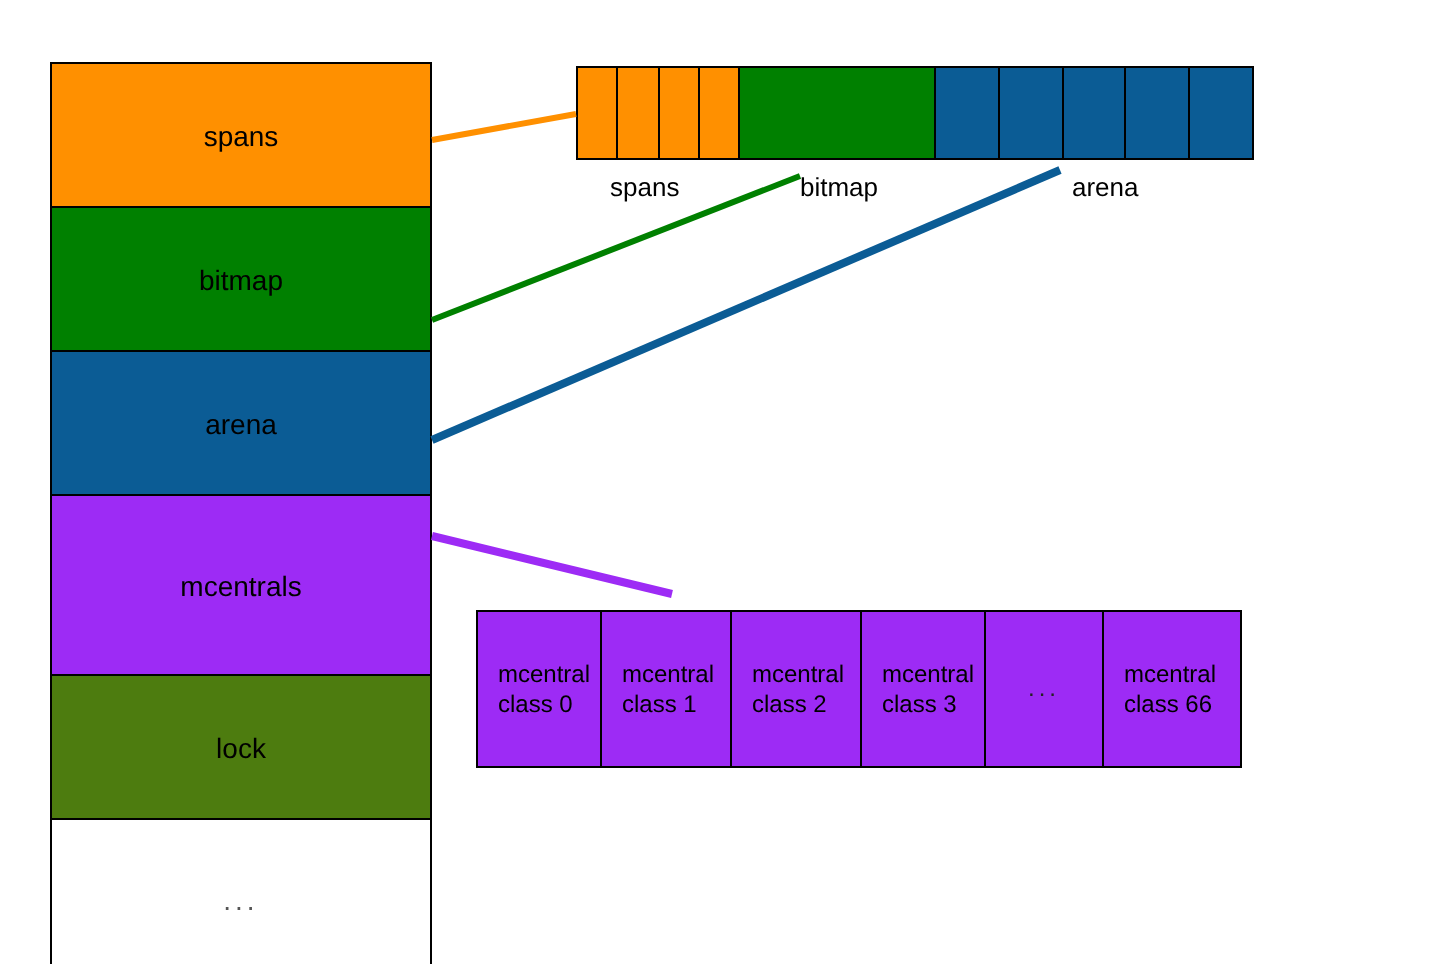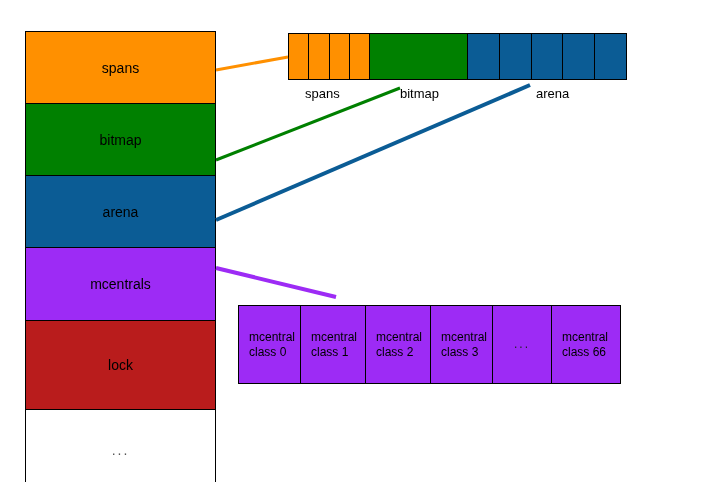--- a/index.html
+++ b/index.html
@@ -121,24 +121,24 @@
   <div class="mheap-col" id="mheap-col">
       <div class="mheap-cell" style="height: 73px; background: rgb(255, 144, 0);">
         <span class="mheap-label">spans</span>
       </div>
       <div class="mheap-cell" style="height: 73px; background: rgb(0, 128, 0);">
         <span class="mheap-label">bitmap</span>
       </div>
       <div class="mheap-cell" style="height: 73px; background: rgb(11, 92, 149);">
         <span class="mheap-label">arena</span>
       </div>
-      <div class="mheap-cell" style="height: 74px; background: rgb(157, 43, 245);">
+      <div class="mheap-cell" style="height: 91px; background: rgb(157, 43, 245);">
         <span class="mheap-label">mcentrals</span>
       </div>
-      <div class="mheap-cell" style="height: 90px; background: #b91c1c;">
+      <div class="mheap-cell" style="height: 73px; background: #4d7c0f;">
         <span class="mheap-label">lock</span>
       </div>
       <div class="mheap-cell" style="height: 81px; background: rgb(255, 255, 255);">
         <span class="mheap-label ellipsis-label">...</span>
       </div>
     </div>
 
   <div class="bar" id="memory-bar" style="left: 288px;">
       <div class="bar-seg" style="width: 82px; background: rgb(255, 144, 0); display: flex;">
         <div style="flex: 1 1 0px; height: 100%; box-sizing: border-box;"></div>

